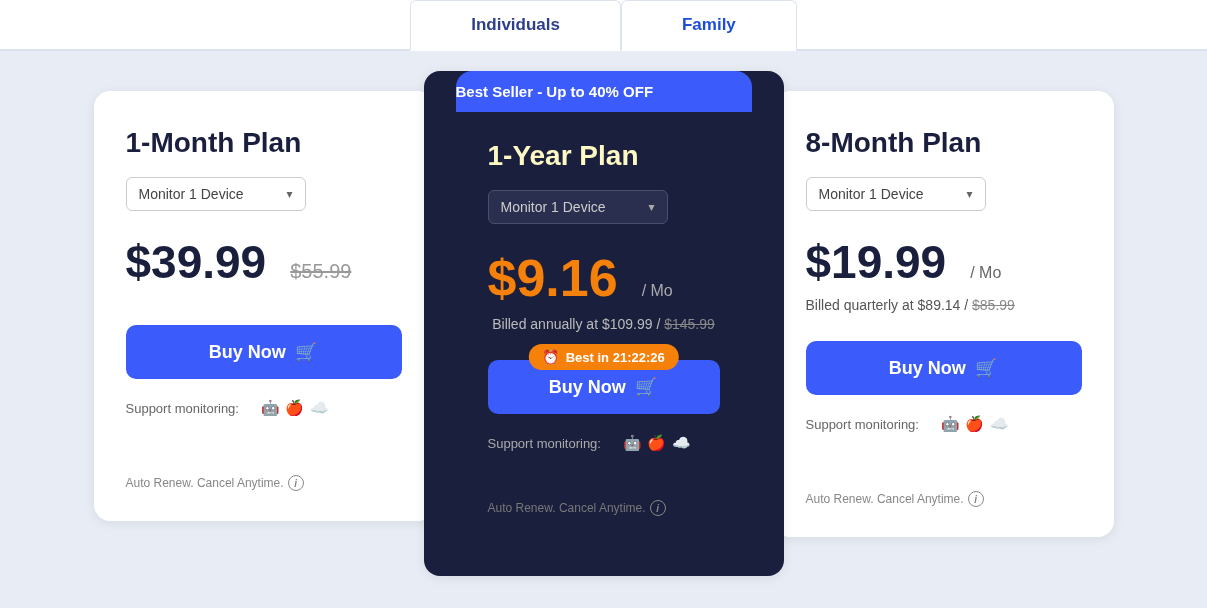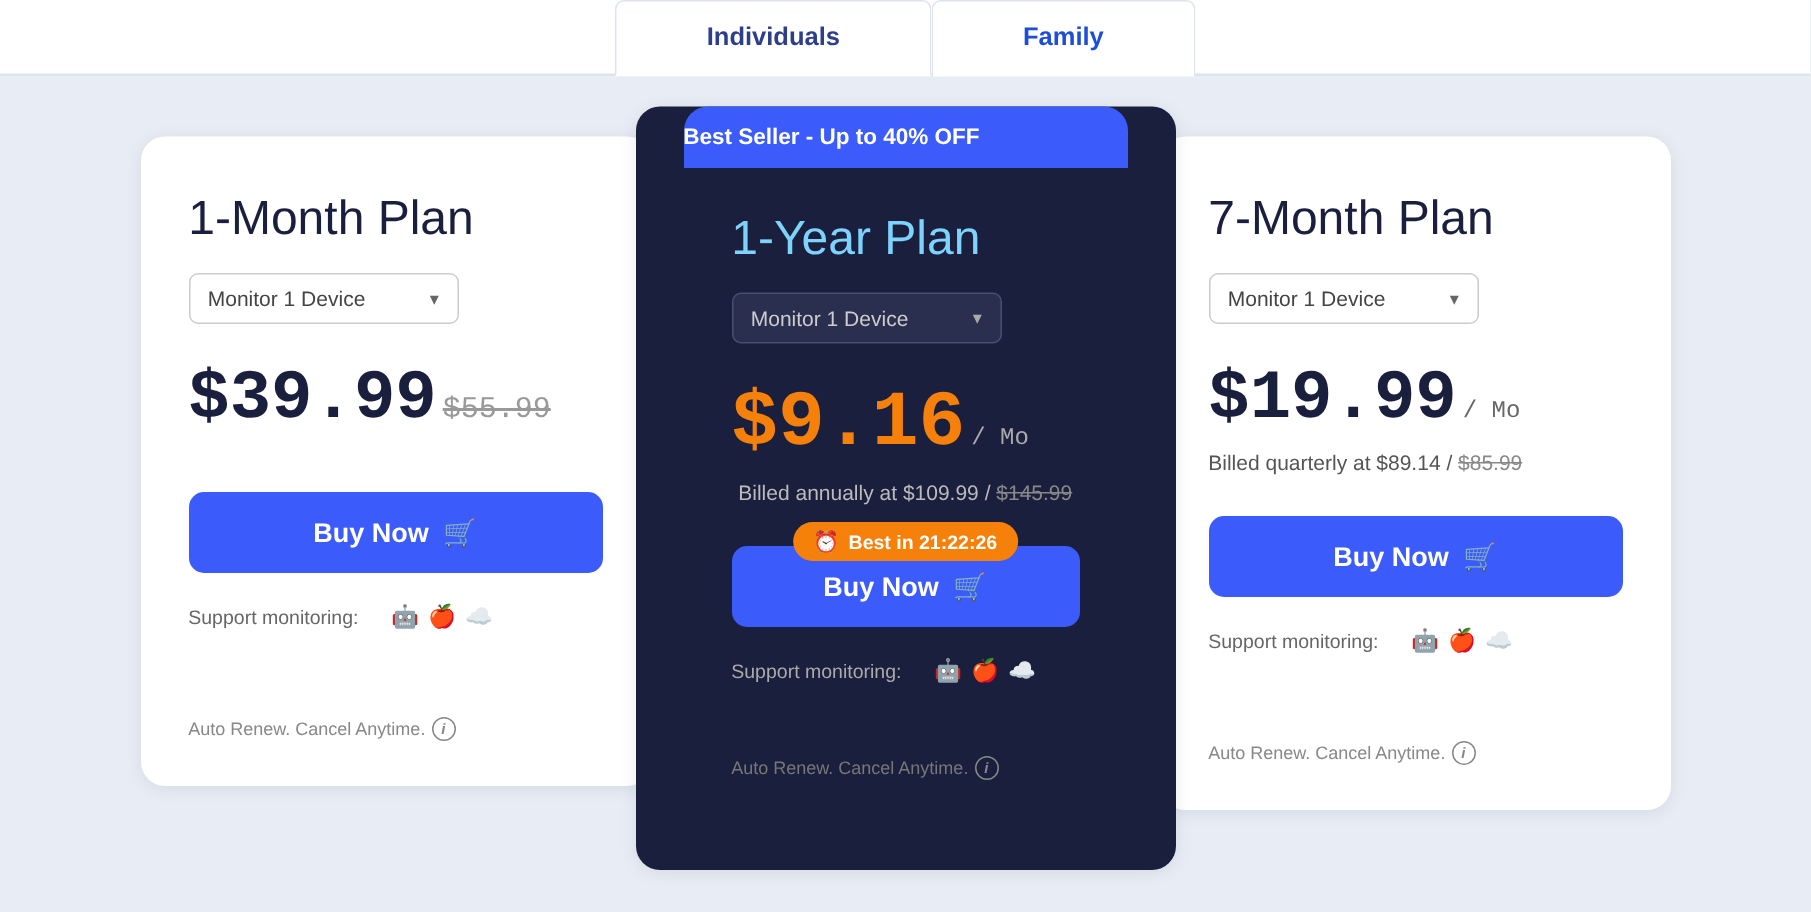--- a/index.html
+++ b/index.html
@@ -79,27 +79,27 @@
       border-radius: 16px 16px 0 0;
       margin-bottom: 28px;
     }
 
     .featured-content {
       padding: 0 32px 30px;
     }
 
     
     .plan-title {
-      font-size: 32px;
-      font-weight: 400;
+      font-size: 28px;
+      font-weight: 700;
       color: #1a1f3d;
       margin-bottom: 18px;
     }
     .card.featured .plan-title {
-      color: #7dd3fc;
+      color: #fef9c3;
     }
 
     
     .device-select {
       display: flex;
       align-items: center;
       justify-content: space-between;
       border: 1px solid #ccc;
       border-radius: 6px;
       padding: 8px 12px;
@@ -120,23 +120,22 @@
       color: #666;
     }
     .card.featured .device-select-arrow {
       color: #aaa;
     }
 
     
     .price-row {
       display: flex;
       align-items: baseline;
-      gap: 4px;
+      gap: 24px;
       margin-bottom: 8px;
-      font-family: Liberation Mono, monospace;
     }
     .price-main {
       font-size: 46px;
       font-weight: 800;
       color: #1a1f3d;
     }
     .card.featured .price-main {
       color: #f5810a;
       font-size: 52px;
     }
@@ -344,21 +343,21 @@
       </div>
       <div style="height: 30px;"></div>
       <div class="auto-renew">
         <span>Auto Renew. Cancel Anytime.</span>
         <span class="info-icon">i</span>
       </div>
     </div>
   </div>
 
   <div class="card">
-    <div class="plan-title">7-Month Plan</div>
+    <div class="plan-title">8-Month Plan</div>
     <div class="device-select">
       <span>Monitor 1 Device</span>
       <span class="device-select-arrow">▾</span>
     </div>
     <div class="price-row">
       <span class="price-main">$19.99</span>
       <span class="price-period">/ Mo</span>
     </div>
     <div class="billing-note">
       <span>Billed quarterly at $89.14 / </span><span class="strikethrough">$85.99</span>

